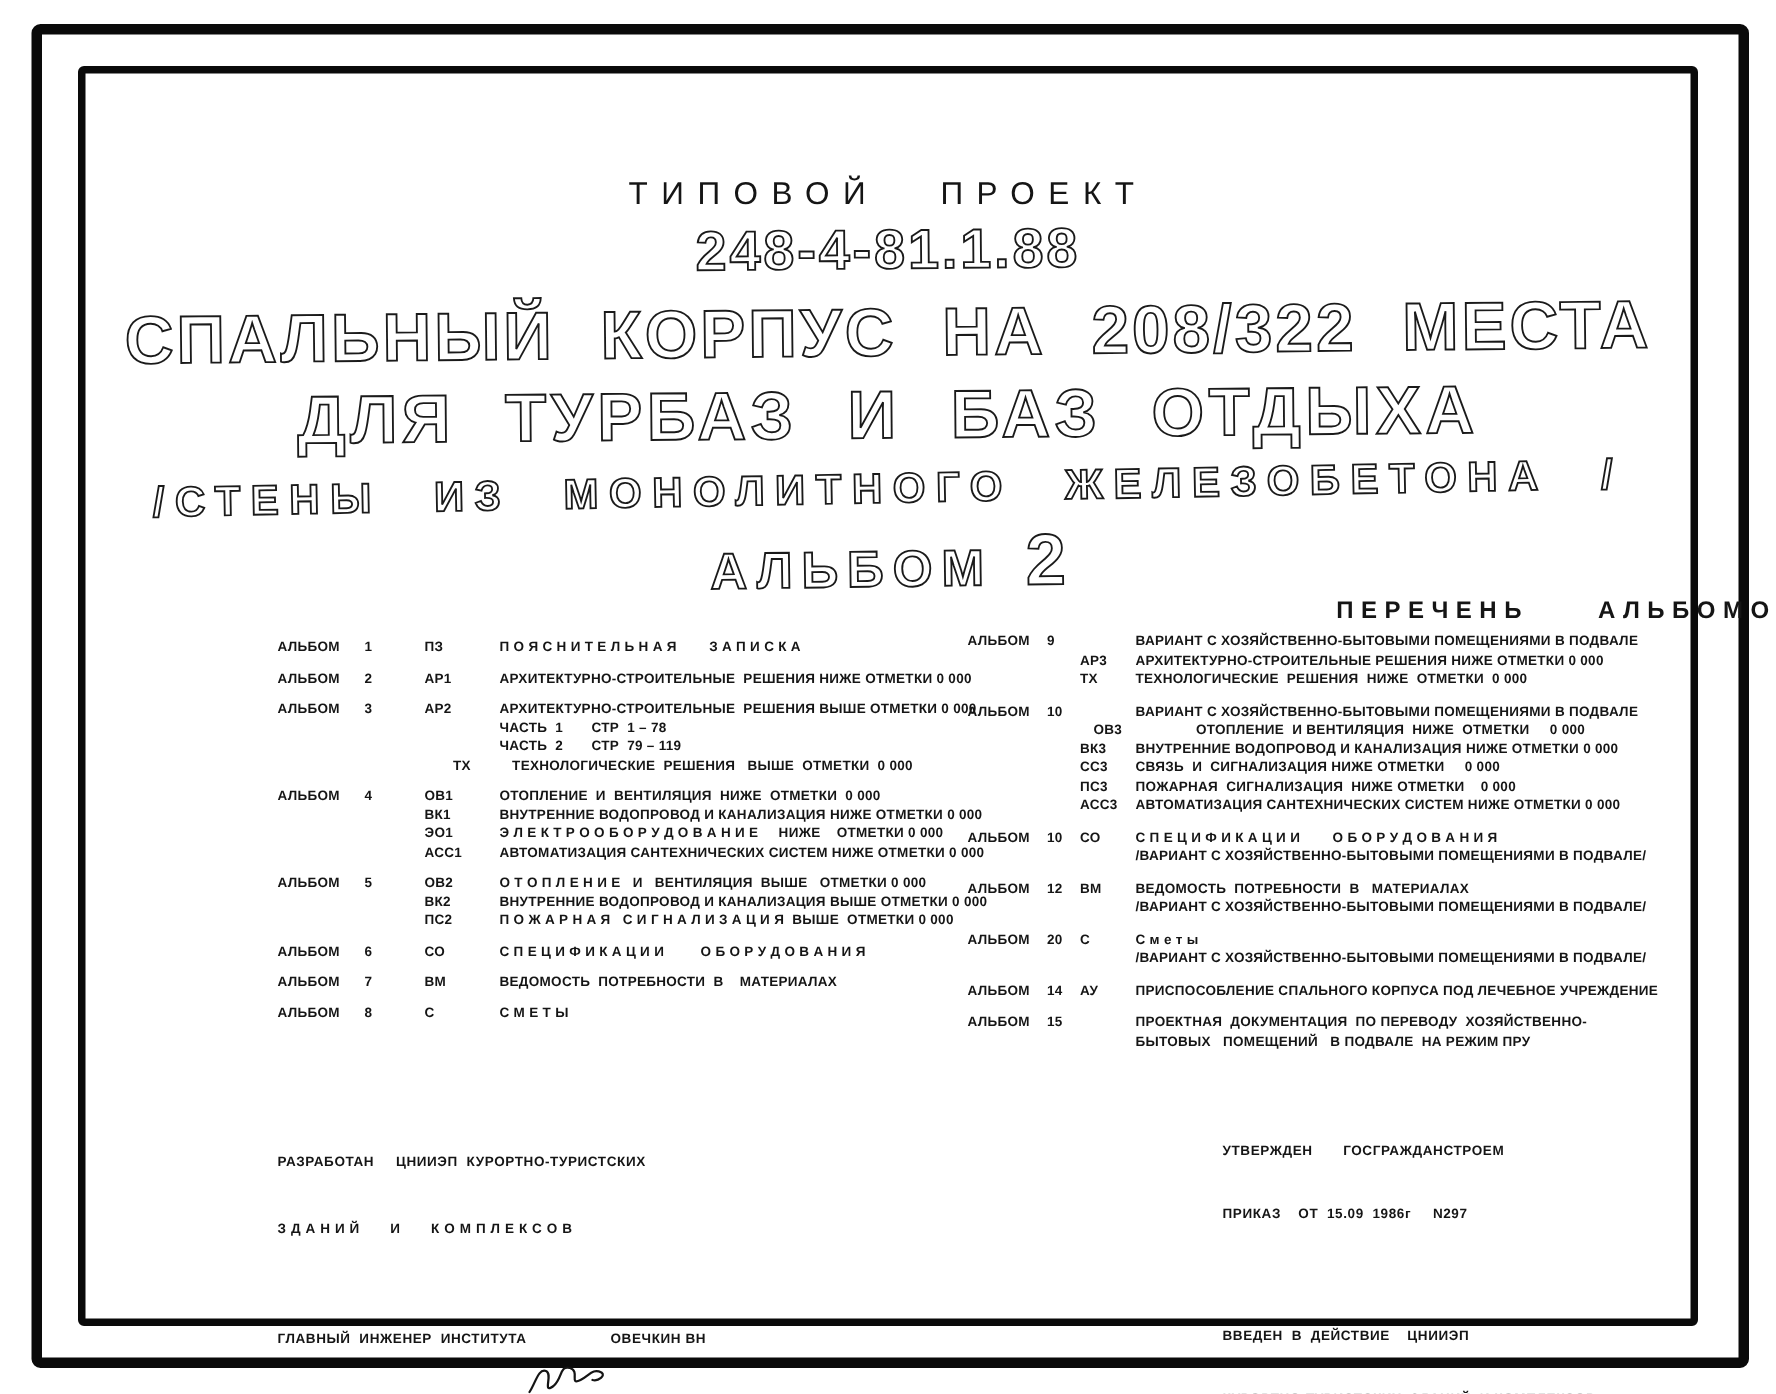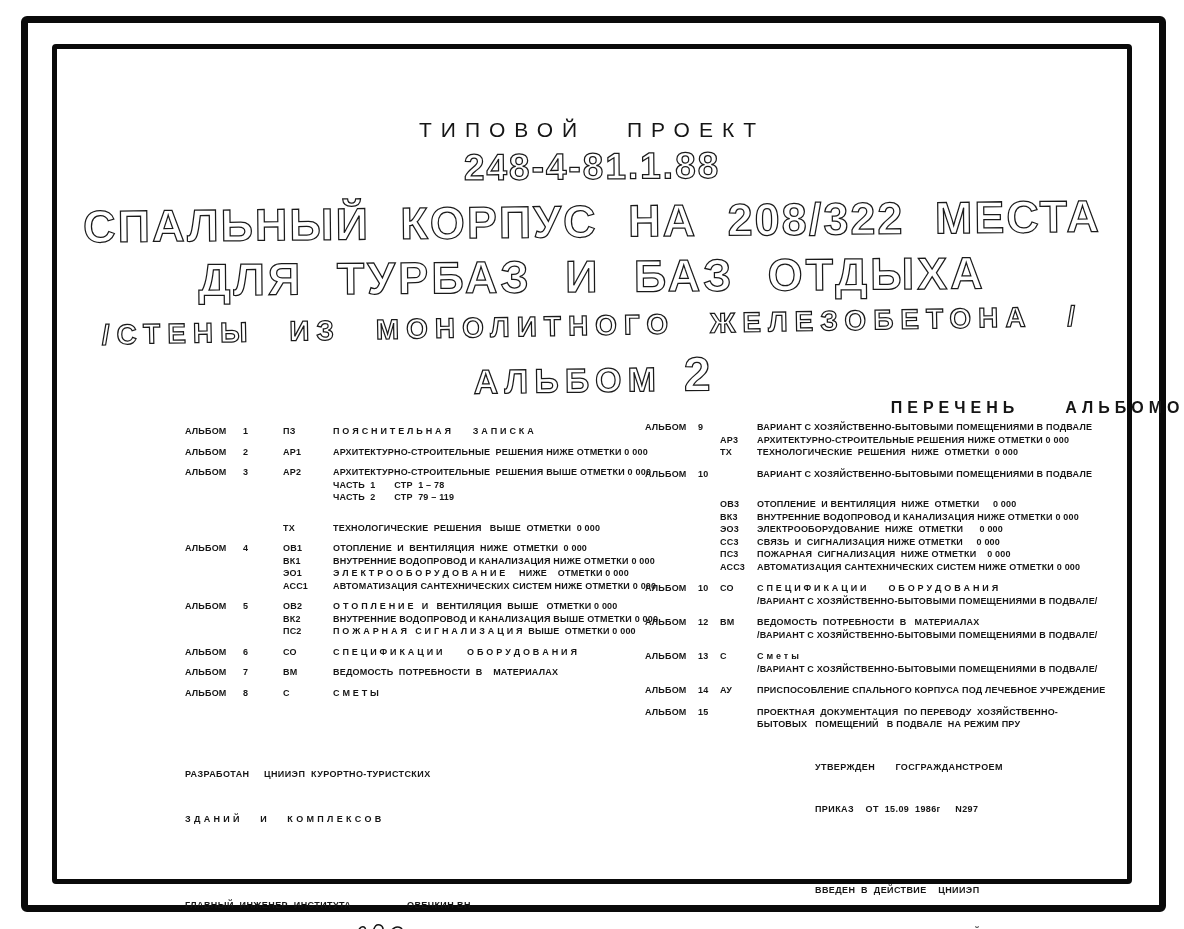--- a/index.html
+++ b/index.html
@@ -81,30 +81,30 @@
     font-size: 9px; font-weight: 700;
     letter-spacing: 0.2px; line-height: 12.5px;
   }
   .col-left  { left: 185px; top: 425px; width: 432px; }
   .col-right { left: 645px; top: 421px; width: 452px; }
   .album-entry { margin-bottom: 8px; }
   .col-right .album-entry { margin-bottom: 9px; }
   .album-row { display: grid; }
   .col-left  .album-row { grid-template-columns: 58px 40px 50px 1fr; }
   .col-right .album-row { grid-template-columns: 53px 22px 37px 1fr; }
-  .row-gap { margin-top: 18px; }
+  .row-gap { margin-top: 0; text-align: center; }
   .cell { white-space: pre; overflow: visible; }
 
   
   .footer-left {
     position: absolute; left: 185px; top: 737px;
     font-size: 9px; font-weight: 700; letter-spacing: 0.4px; line-height: 15px;
     white-space: pre;
   }
-  .footer-left .dev-line2 { margin-bottom: 13px; }
+  .footer-left .dev-line2 { }
   .sig-row { display: flex; height: 16px; margin-top: 28px; }
   .sig-label { width: 164px; white-space: pre; }
   .sig {
     width: 58px; height: 26px; position: relative; top: -7px;
   }
   .sig svg { width: 58px; height: 26px; display: block; }
   .footer-right {
     position: absolute; left: 815px; top: 732px;
     font-size: 9px; font-weight: 700; letter-spacing: 0.4px; line-height: 14px;
     white-space: pre;
@@ -284,26 +284,20 @@
         </div>
         <div class="album-row">
           <span class="cell word"></span>
           <span class="cell no"></span>
           <span class="cell code">ВК3</span>
           <span class="cell desc">ВНУТРЕННИЕ ВОДОПРОВОД И КАНАЛИЗАЦИЯ НИЖЕ ОТМЕТКИ 0 000</span>
         </div>
         <div class="album-row">
           <span class="cell word"></span>
           <span class="cell no"></span>
-          <span class="cell code">ЭО3</span>
-          <span class="cell desc">ЭЛЕКТРООБОРУДОВАНИЕ  НИЖЕ  ОТМЕТКИ      0 000</span>
-        </div>
-        <div class="album-row">
-          <span class="cell word"></span>
-          <span class="cell no"></span>
           <span class="cell code">СС3</span>
           <span class="cell desc">СВЯЗЬ  И  СИГНАЛИЗАЦИЯ НИЖЕ ОТМЕТКИ     0 000</span>
         </div>
         <div class="album-row">
           <span class="cell word"></span>
           <span class="cell no"></span>
           <span class="cell code">ПС3</span>
           <span class="cell desc">ПОЖАРНАЯ  СИГНАЛИЗАЦИЯ  НИЖЕ ОТМЕТКИ    0 000</span>
         </div>
         <div class="album-row">
@@ -337,21 +331,21 @@
         <div class="album-row">
           <span class="cell word"></span>
           <span class="cell no"></span>
           <span class="cell code"></span>
           <span class="cell desc">/ВАРИАНТ С ХОЗЯЙСТВЕННО-БЫТОВЫМИ ПОМЕЩЕНИЯМИ В ПОДВАЛЕ/</span>
         </div>
       </div>
       <div class="album-entry">
         <div class="album-row">
           <span class="cell word">АЛЬБОМ</span>
-          <span class="cell no">13</span>
+          <span class="cell no">20</span>
           <span class="cell code">С</span>
           <span class="cell desc">С м е т ы</span>
         </div>
         <div class="album-row">
           <span class="cell word"></span>
           <span class="cell no"></span>
           <span class="cell code"></span>
           <span class="cell desc">/ВАРИАНТ С ХОЗЯЙСТВЕННО-БЫТОВЫМИ ПОМЕЩЕНИЯМИ В ПОДВАЛЕ/</span>
         </div>
       </div>

